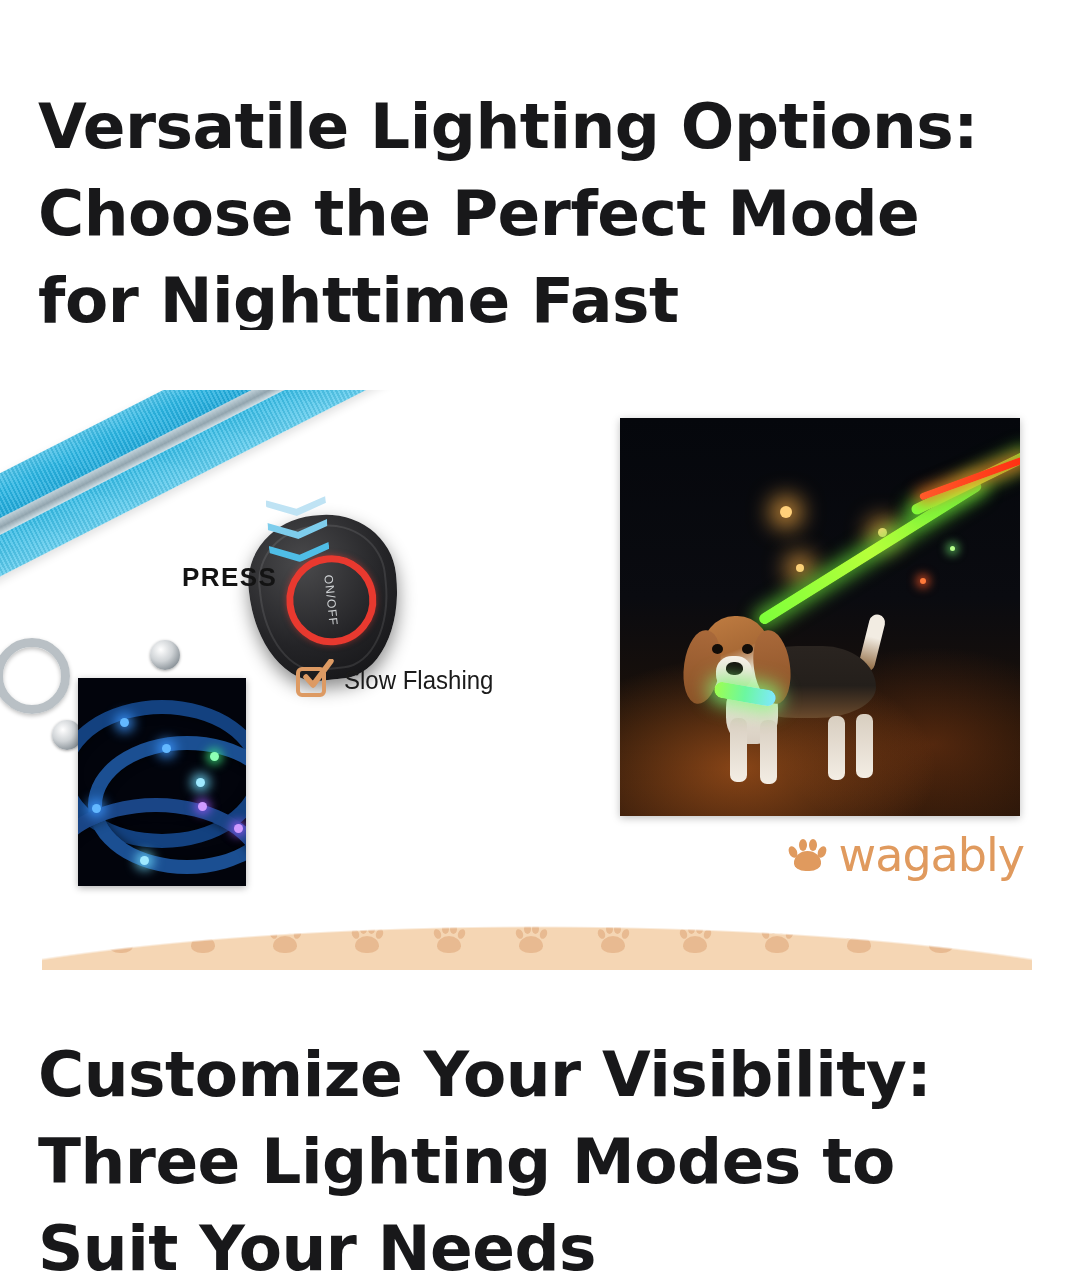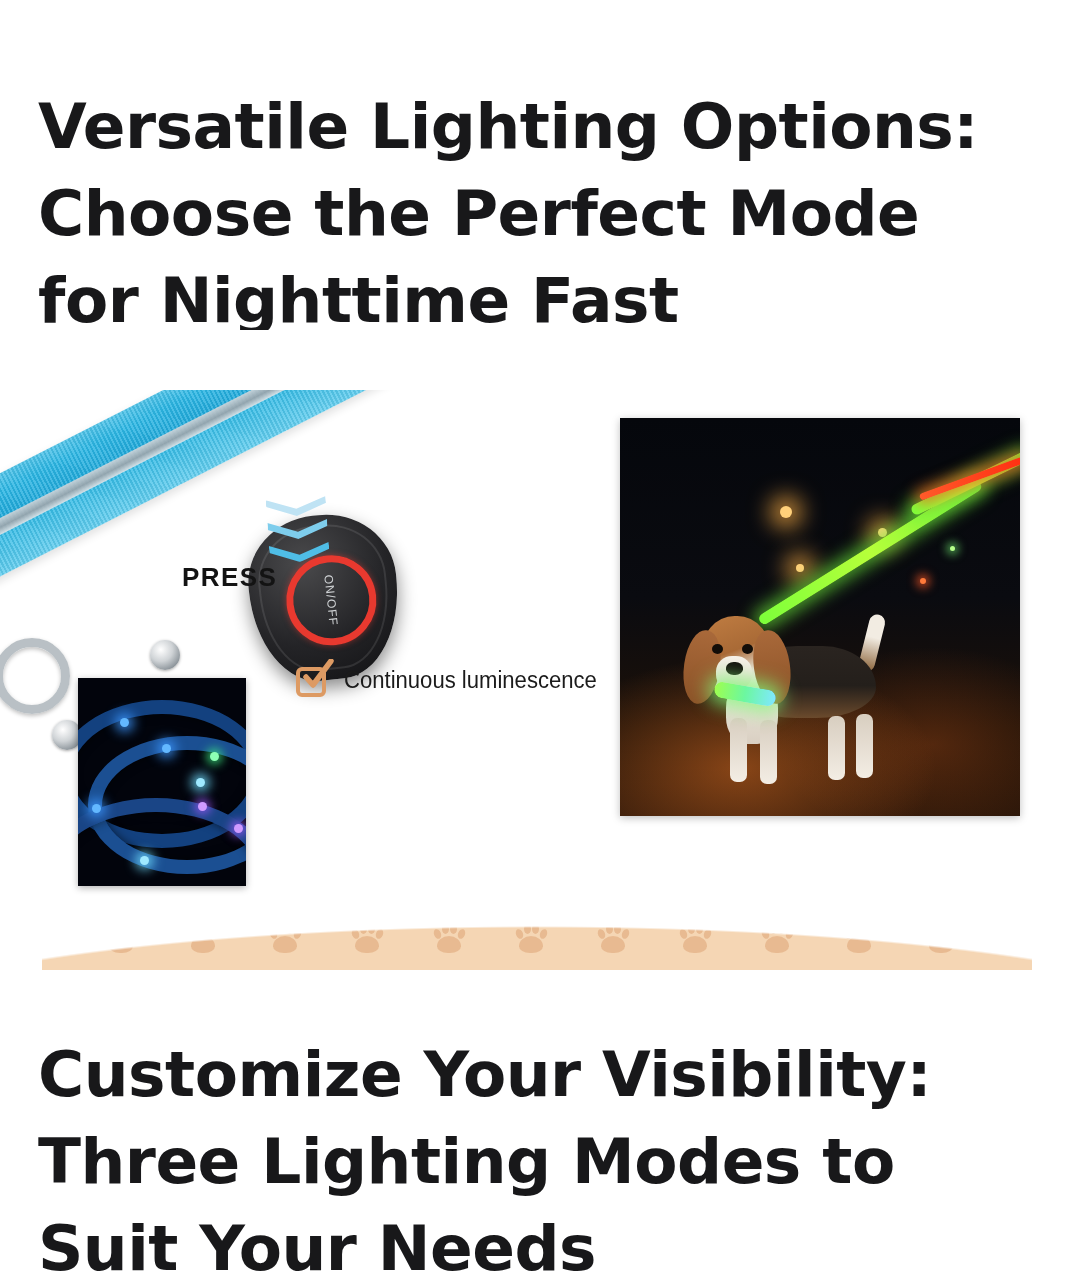--- a/index.html
+++ b/index.html
@@ -576,30 +576,30 @@
     <div class="led cyan" style="left:118px;top:100px;"></div>
     <div class="led blue" style="left:14px;top:126px;"></div>
     <div class="led violet" style="left:120px;top:124px;"></div>
     <div class="led violet" style="left:156px;top:146px;"></div>
     <div class="led cyan" style="left:62px;top:178px;"></div>
   </div>
 
   <div class="checklist">
 
 
-
-    <div class="check-row small">
+    <div class="check-row">
       <span class="checkbox">
         <span class="box"></span>
         <svg class="tick" viewBox="0 0 34 34">
           <path d="M6 18 L13 26 L31 2" fill="none" stroke="#dd9a63" stroke-width="5.5" stroke-linecap="round" stroke-linejoin="round"></path>
         </svg>
       </span>
-      <span class="check-label">Continuous luminescence</span>
+      <span class="check-label">Slow Flashing</span>
     </div>
+
 
   </div>
 
   <div class="dog-photo">
     <div class="street-light glow-lamp" style="left:160px;top:88px;width:12px;height:12px;"></div>
     <div class="street-light glow-lamp" style="left:258px;top:110px;width:9px;height:9px;"></div>
     <div class="street-light glow-lamp" style="left:176px;top:146px;width:8px;height:8px;"></div>
     <div class="street-light" style="left:300px;top:160px;width:6px;height:6px;box-shadow:0 0 10px 4px rgba(255,90,40,.7);background:#ff7a3a;"></div>
     <div class="street-light" style="left:330px;top:128px;width:5px;height:5px;box-shadow:0 0 9px 4px rgba(120,255,120,.55);background:#b6ff8a;"></div>
 
@@ -619,16 +619,26 @@
       <div class="ear l"></div>
       <div class="ear r"></div>
       <div class="snout"></div>
       <div class="eye l"></div>
       <div class="eye r"></div>
       <div class="nose"></div>
       <div class="collar-glow"></div>
     </div>
   </div>
 
+  <div class="logo">
+    <span class="logo-paw">
+      <b></b>
+        <b></b>
+        <b></b>
+        <b></b>
+      <span class="lp-pad"></span>
+    </span>
+    <span class="logo-text">wagably</span>
+  </div>
 
 </section>
 
 <h1 class="headline" id="headline-bottom">Customize Your Visibility: Three Lighting Modes to Suit Your Needs</h1>
 
 </body></html>

